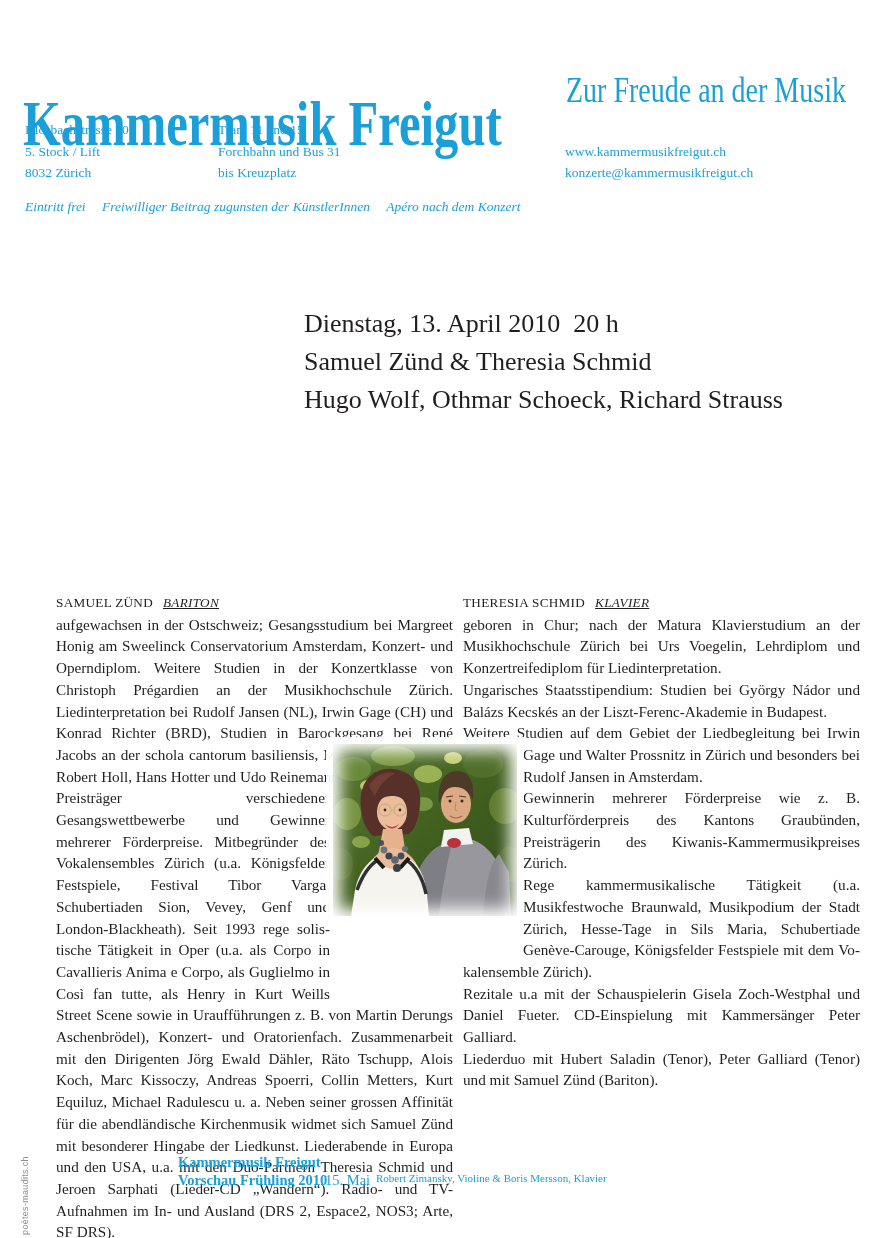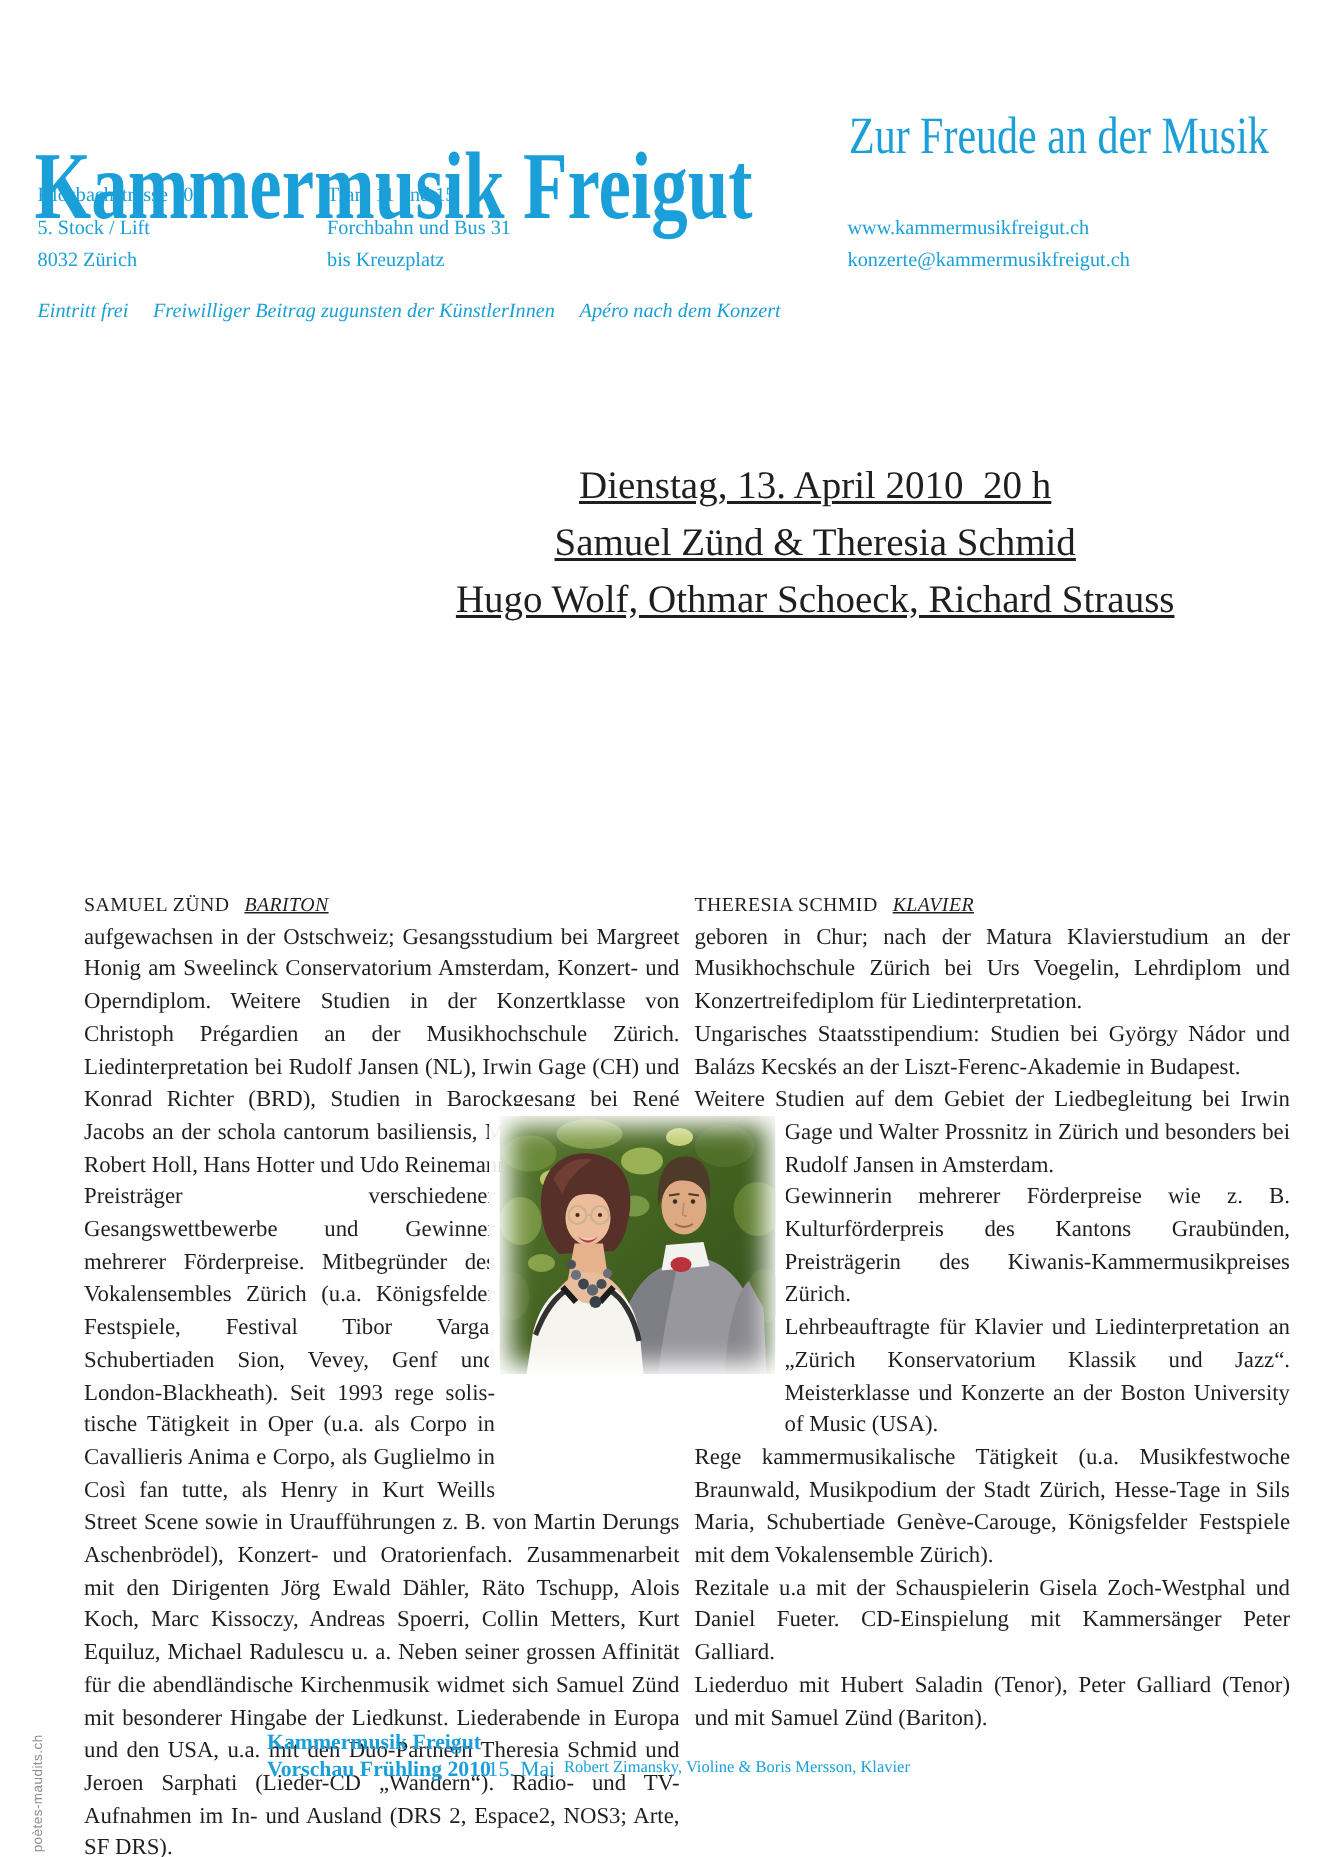--- a/index.html
+++ b/index.html
@@ -20,21 +20,21 @@
   .addr{position:absolute;font-size:13.5px;line-height:21.6px;white-space:nowrap;}
   .addr-1{left:25px;top:106px;}
   .addr-2{left:218px;top:106px;}
   .addr-3{left:565px;top:127.5px;}
 
   
   .info-line{position:absolute;left:25px;top:186px;font-size:13.5px;white-space:nowrap;}
   .info-line span{margin-right:13px;font-style:italic;}
 
   
-  .concert{position:absolute;right:103px;top:292px;text-align:center;font-size:26px;line-height:37.8px;white-space:nowrap;color:#211e1f;text-decoration:underline;}
+  .concert{position:absolute;right:103px;top:292px;text-align:left;font-size:26px;line-height:37.8px;white-space:nowrap;color:#211e1f;}
 
   
   .col{position:absolute;top:579px;width:397px;font-size:15.2px;line-height:21.7px;}
   .col-left{left:56px;}
   .col-right{left:463px;}
   .col-header{font-size:13.2px;line-height:21.7px;letter-spacing:0.3px;}
   .col-header .role{font-style:italic;margin-left:10px;text-decoration:underline;}
   .col p{margin:0;text-align:justify;hyphens:manual;-webkit-hyphens:manual;}
   .spacer-l{float:right;width:123px;height:197px;}
   .spacer-r{float:left;width:60px;height:212px;}
@@ -101,21 +101,20 @@
   </div>
 
   <div class="col col-right">
     <div class="col-header">
       <span>THERESIA SCHMID</span><span class="role">KLAVIER</span>
     </div>
     <p>geboren in Chur; nach der Matura Klavierstudium an der Musikhoch­schule Zürich bei Urs Voegelin, Lehrdiplom und Konzertreifediplom für Liedinterpretation.</p>
     <p>Ungarisches Staatsstipendium: Studien bei György Nádor und Balázs Kecskés an der Liszt-Ferenc-Akademie in Budapest.</p>
     <p><span>Weitere Studien auf dem Gebiet der Liedbegleitung bei Irwin Gage</span> <span class="spacer-r"></span><span>und Walter Prossnitz in Zürich und besonders bei Rudolf Jansen in Amsterdam.</span></p>
     <p>Gewinnerin mehrerer Förderpreise wie z. B. Kulturförder­preis des Kantons Graubünden, Preisträgerin des Kiwanis-Kammermusikpreises Zürich.</p>
-    <p>Lehrbeauftragte für Klavier und Liedinterpretation an „Zü­rich Konservatorium Klassik und Jazz“. Meisterklasse und Konzerte an der Boston University of Music (USA).</p>
     <p>Rege kammermusikalische Tätigkeit (u.a. Musikfestwoche Braunwald, Musikpodium der Stadt Zürich, Hesse-Tage in Sils Maria, Schubertiade Genève-Carouge, Königsfelder Festspiele mit dem Vo­kalensemble Zürich).</p>
     <p>Rezitale u.a mit der Schauspielerin Gisela Zoch-Westphal und Daniel Fueter. CD-Einspielung mit Kammersänger Peter Galliard.</p>
     <p>Liederduo mit Hubert Saladin (Tenor), Peter Galliard (Tenor) und mit Samuel Zünd (Bariton).</p>
   </div>
 
   <div class="photo">
     <svg viewBox="0 0 184 172" preserveAspectRatio="none">
       <defs>
         <linearGradient id="bg" x1="0" y1="0" x2="1" y2="1">
           <stop offset="0" stop-color="#5a7a33"></stop>

